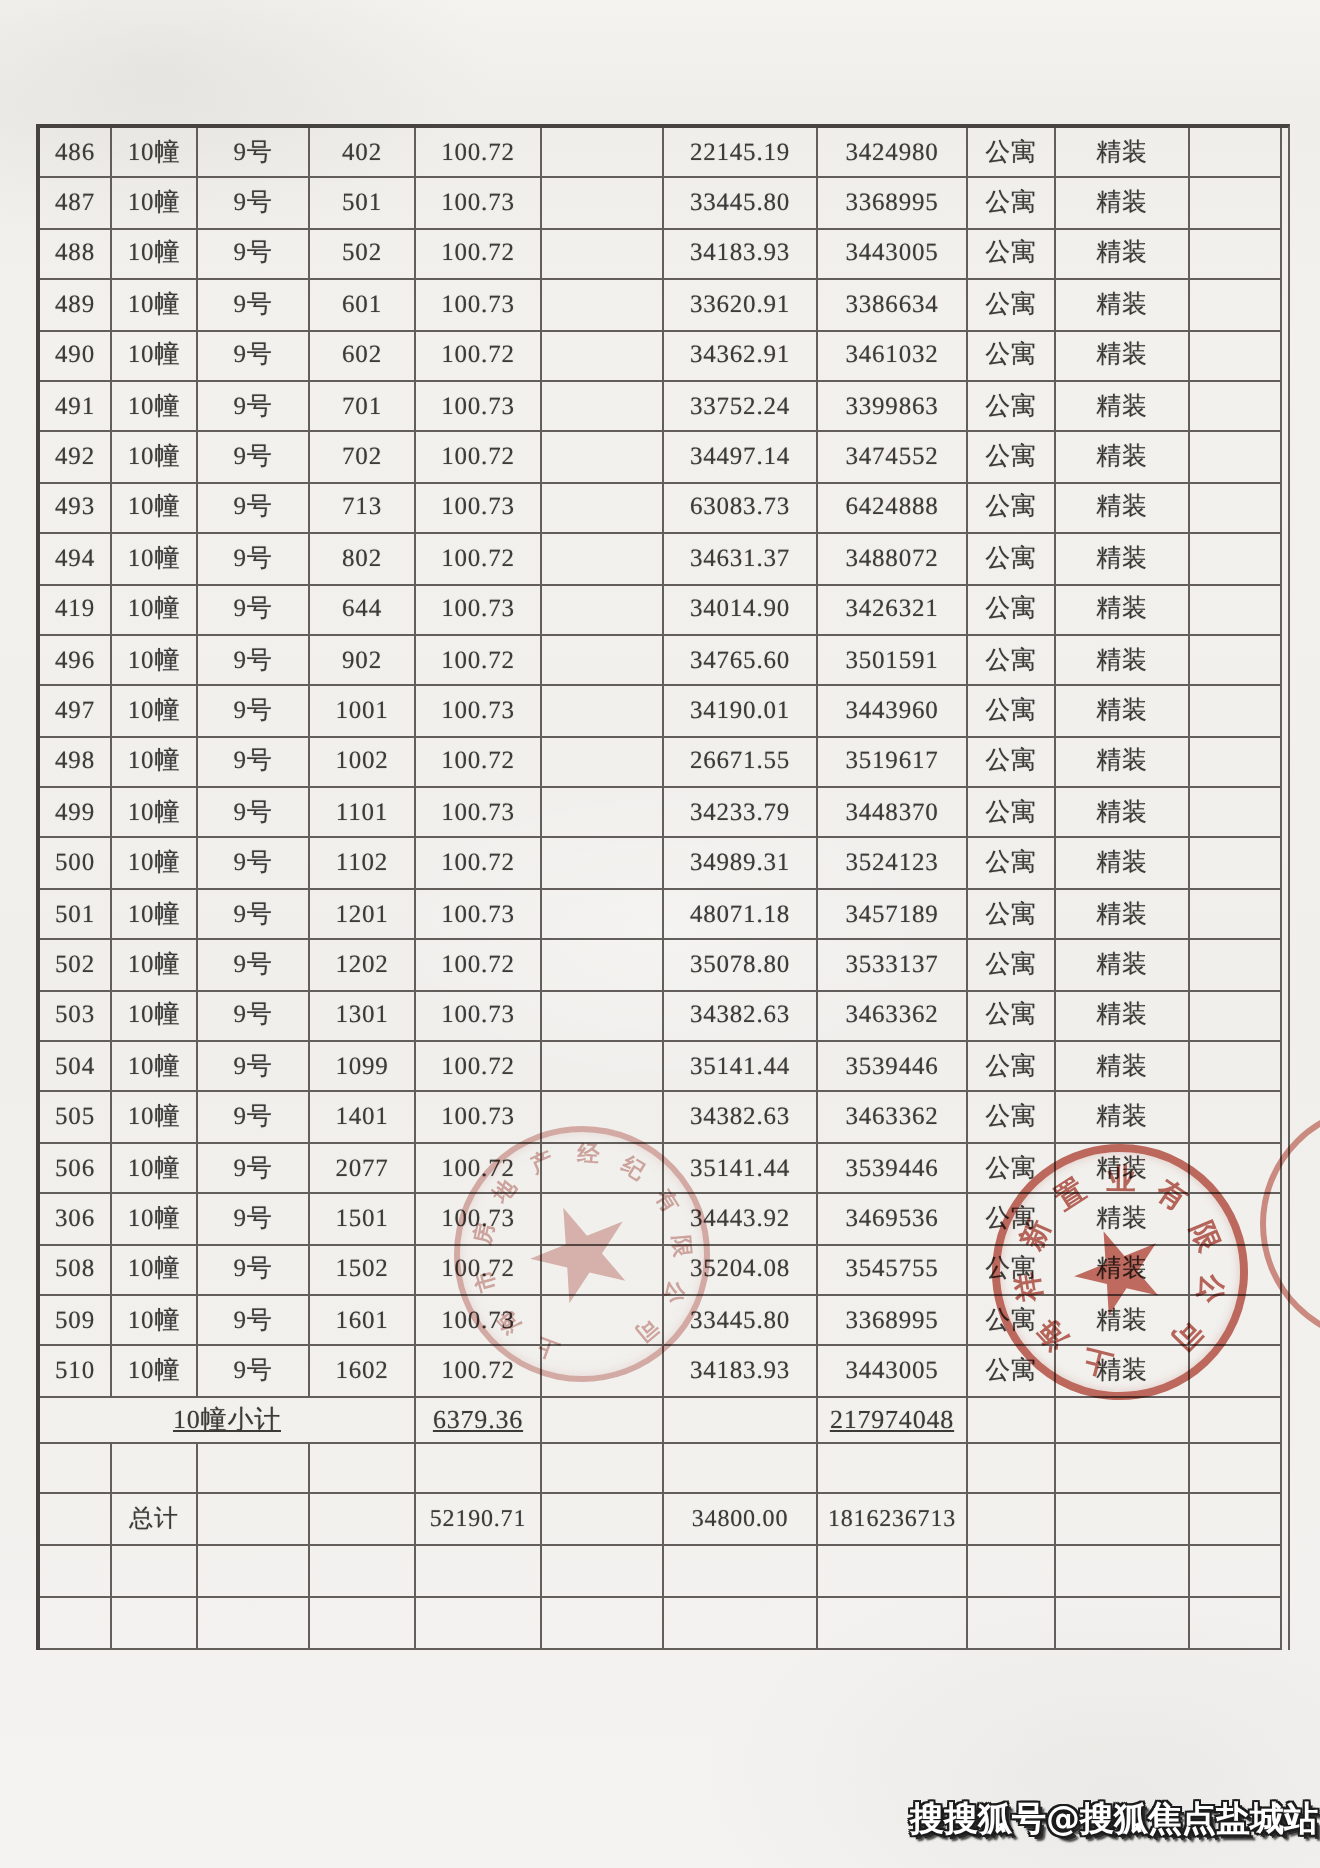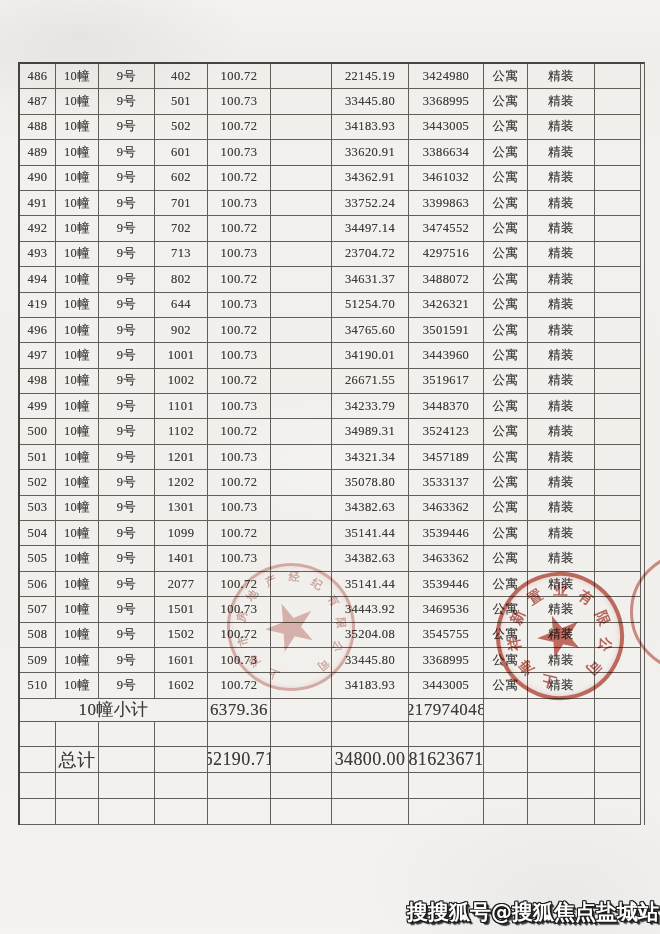--- a/index.html
+++ b/index.html
@@ -26,23 +26,23 @@
   .trow{display:grid;grid-template-columns:36px 43px 56px 53px 63px 61px 77px 75px 44px 67px 46px;}
   .cell{
     border-right:1px solid rgba(62,58,54,.8);
     border-bottom:1px solid rgba(62,58,54,.8);
     display:flex;align-items:center;justify-content:center;
     font-size:12.5px;color:#3d3b38;letter-spacing:.4px;
     text-shadow:0 0 .5px rgba(70,66,62,.55);
     overflow:hidden;white-space:nowrap;
   }
   .data-row .cell{height:24.4px;}
-  .fr-subtotal .cell{height:22px;font-size:17px;}
+  .fr-subtotal .cell{height:22px;font-size:13px;text-decoration:underline;}
   .fr-empty .cell{height:24.6px;}
-  .fr-total .cell{height:25px;font-size:18px;}
+  .fr-total .cell{height:25px;font-size:12px;}
   .cell.merged{grid-column:1 / span 4;}
   
   .stamp{position:absolute;border-radius:50%;mix-blend-mode:multiply;pointer-events:none;}
   .stamp .ring{position:absolute;inset:0;border-radius:50%;}
   .stamp .star{position:absolute;left:50%;top:50%;
     clip-path:polygon(50% 0%,61% 35%,98% 35%,68% 57%,79% 91%,50% 70%,21% 91%,32% 57%,2% 35%,39% 35%);}
   .stamp .rim-char{position:absolute;left:50%;top:50%;font-family:"Liberation Serif","DejaVu Serif",serif;}
   .stamp-left{left:227px;top:563px;width:128px;height:128px;opacity:.55;transform:rotate(-10deg);}
   .stamp-left .ring{border:3px solid #c4766e;box-shadow:inset 0 0 6px rgba(196,118,110,.35);}
   .stamp-left .star{width:52px;height:50px;background:#cb837b;transform:translate(-50%,-50%) rotate(-12deg);}
@@ -50,21 +50,21 @@
   .stamp-right{left:496px;top:572px;width:128px;height:128px;opacity:.8;transform:rotate(-16deg);}
   .stamp-right .ring{border:4px solid #b94a3c;box-shadow:inset 0 0 5px rgba(185,74,60,.3);}
   .stamp-right .star{width:46px;height:44px;background:#bc4d3f;transform:translate(-50%,-50%) rotate(-6deg);}
   .stamp-right .rim-char{font-size:14.5px;color:#b04538;font-weight:700;}
   .stamp-edge{left:630px;top:552px;width:120px;height:120px;opacity:.6;}
   .stamp-edge .ring{border:3px solid #bb4a3c;}
   
   .watermark{
     position:absolute;right:1px;top:898px;
     font-family:"DejaVu Sans","Liberation Sans",sans-serif;
-    font-size:21px;font-weight:700;color:#ffffff;letter-spacing:0px;
+    font-size:17px;font-weight:700;color:#ffffff;letter-spacing:0px;
     text-shadow:
       1px 0 0 #1c1c1c,-1px 0 0 #1c1c1c,0 1px 0 #1c1c1c,0 -1px 0 #1c1c1c,
       1px 1px 0 #1c1c1c,-1px 1px 0 #1c1c1c,1px -1px 0 #1c1c1c,-1px -1px 0 #1c1c1c,
       2px 2px 0 #2a2a2a,3px 3px 1px rgba(30,30,30,.8);
   }
 </style>
 </head>
 <body>
 
 <div class="page">
@@ -161,22 +161,22 @@
         <div class="cell">精装</div>
         <div class="cell"></div>
       </div>
       <div class="trow data-row">
         <div class="cell">493</div>
         <div class="cell">10幢</div>
         <div class="cell">9号</div>
         <div class="cell">713</div>
         <div class="cell">100.73</div>
         <div class="cell"></div>
-        <div class="cell">23704.72</div>
-        <div class="cell">4297516</div>
+        <div class="cell">63083.73</div>
+        <div class="cell">6424888</div>
         <div class="cell">公寓</div>
         <div class="cell">精装</div>
         <div class="cell"></div>
       </div>
       <div class="trow data-row">
         <div class="cell">494</div>
         <div class="cell">10幢</div>
         <div class="cell">9号</div>
         <div class="cell">802</div>
         <div class="cell">100.72</div>
@@ -187,21 +187,21 @@
         <div class="cell">精装</div>
         <div class="cell"></div>
       </div>
       <div class="trow data-row">
         <div class="cell">419</div>
         <div class="cell">10幢</div>
         <div class="cell">9号</div>
         <div class="cell">644</div>
         <div class="cell">100.73</div>
         <div class="cell"></div>
-        <div class="cell">51254.70</div>
+        <div class="cell">34014.90</div>
         <div class="cell">3426321</div>
         <div class="cell">公寓</div>
         <div class="cell">精装</div>
         <div class="cell"></div>
       </div>
       <div class="trow data-row">
         <div class="cell">496</div>
         <div class="cell">10幢</div>
         <div class="cell">9号</div>
         <div class="cell">902</div>
@@ -265,21 +265,21 @@
         <div class="cell">精装</div>
         <div class="cell"></div>
       </div>
       <div class="trow data-row">
         <div class="cell">501</div>
         <div class="cell">10幢</div>
         <div class="cell">9号</div>
         <div class="cell">1201</div>
         <div class="cell">100.73</div>
         <div class="cell"></div>
-        <div class="cell">34321.34</div>
+        <div class="cell">48071.18</div>
         <div class="cell">3457189</div>
         <div class="cell">公寓</div>
         <div class="cell">精装</div>
         <div class="cell"></div>
       </div>
       <div class="trow data-row">
         <div class="cell">502</div>
         <div class="cell">10幢</div>
         <div class="cell">9号</div>
         <div class="cell">1202</div>
@@ -337,21 +337,21 @@
         <div class="cell">2077</div>
         <div class="cell">100.72</div>
         <div class="cell"></div>
         <div class="cell">35141.44</div>
         <div class="cell">3539446</div>
         <div class="cell">公寓</div>
         <div class="cell">精装</div>
         <div class="cell"></div>
       </div>
       <div class="trow data-row">
-        <div class="cell">507</div>
+        <div class="cell">306</div>
         <div class="cell">10幢</div>
         <div class="cell">9号</div>
         <div class="cell">1501</div>
         <div class="cell">100.73</div>
         <div class="cell"></div>
         <div class="cell">34443.92</div>
         <div class="cell">3469536</div>
         <div class="cell">公寓</div>
         <div class="cell">精装</div>
         <div class="cell"></div>

